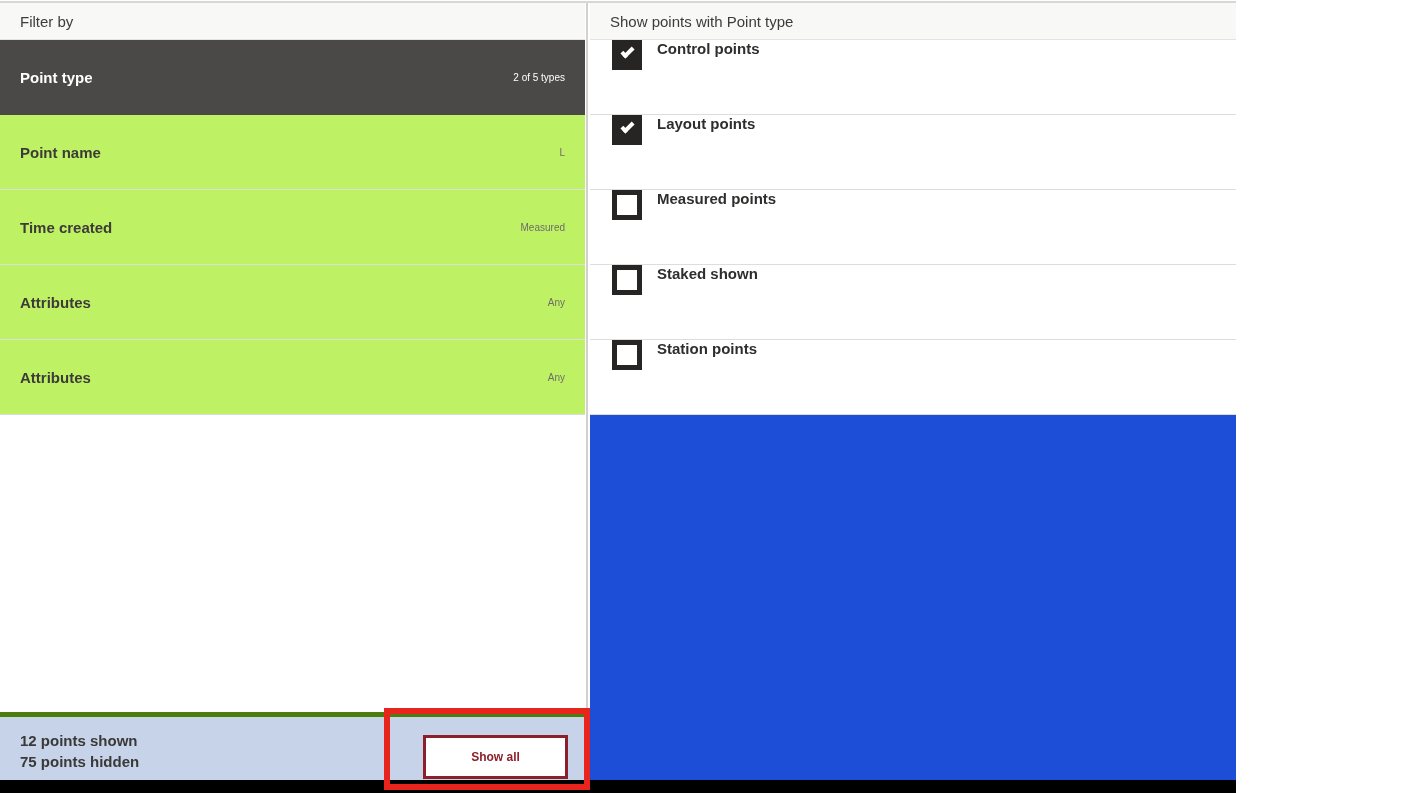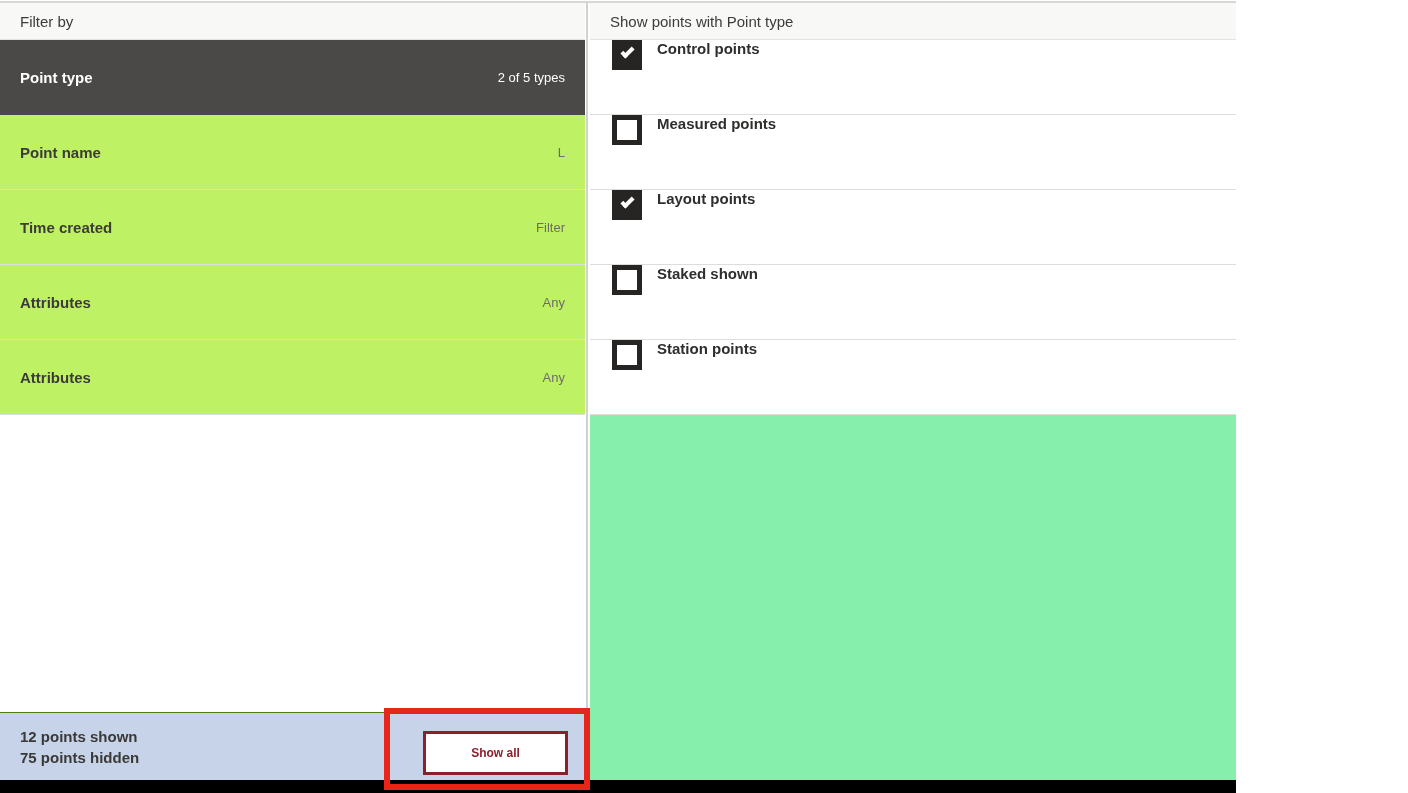--- a/index.html
+++ b/index.html
@@ -11,38 +11,38 @@
   .topline { position:absolute; left:0; top:1px; width:1392px; height:2px; background:#d7d7d5; }
 
   
   .left-panel { position:absolute; left:0; top:3px; width:585px; height:777px; background:#fff; }
   .panel-header { height:37px; background:#f8f8f7; border-bottom:1px solid #e3e3e1;
                   display:flex; align-items:center; padding:0 20px;
                   font-size:15px; color:#3e3c3b; }
   .frow { height:75px; display:flex; align-items:center; justify-content:space-between;
           padding:0 20px; background:#bef264; border-bottom:1px solid #dddddb; cursor:pointer; }
   .frow .flabel { font-weight:bold; font-size:15px; color:#3d3b3a; }
-  .frow .fvalue { font-size:13px; color:#6e6c6a; }
+  .frow .fvalue { font-size:10px; color:#6e6c6a; }
   .frow.selected { background:#4b4948; border-bottom-color:#4b4948; }
   .frow.selected .flabel, .frow.selected .fvalue { color:#fff; }
 
   .count-bar { position:absolute; left:0; bottom:0; width:585px; height:68px;
-               background:#c6d3e9; border-top:1px solid #4d7c0f; }
+               background:#c6d3e9; border-top:5px solid #4d7c0f; }
   .counts { position:absolute; left:20px; top:13px; }
   .counts div { font-size:15px; font-weight:bold; color:#3a3938; line-height:21px; }
   .show-all { position:absolute; left:423px; top:18px; width:145px; height:44px;
               background:#fff; border:3px solid #8d1f2b; color:#8d1f2b;
               font-family:inherit; font-size:12px; font-weight:bold; cursor:pointer;
               display:flex; align-items:center; justify-content:center; }
 
   
   .vdivider { position:absolute; left:586px; top:3px; width:2px; height:777px; background:#d2d1cf; }
 
   
-  .right-panel { position:absolute; left:590px; top:3px; width:720px; height:777px; background:#86efac; }
+  .right-panel { position:absolute; left:590px; top:3px; width:720px; height:777px; background:#1d4ed8; }
   .crow { height:75px; display:flex; padding:0 22px;
           border-bottom:1px solid #dddddb; background:#fff; cursor:pointer; }
   .checkbox { width:30px; height:30px; border:5px solid #262524; background:#fff;
               position:relative; flex:0 0 auto; }
   .checkbox.checked { background:#262524; }
   .checkbox .tick { display:none; position:absolute; left:4px; top:3px; width:13px; height:7px;
                     border-left:4px solid #fff; border-bottom:4px solid #fff;
                     transform:rotate(-45deg); }
   .checkbox.checked .tick { display:block; }
   .clabel { margin-left:15px; font-size:15px; font-weight:bold; color:#2f2e2d; }
@@ -85,21 +85,21 @@
     <div class="frow selected">
       <span class="flabel">Point type</span>
       <span class="fvalue">2 of 5 types</span>
     </div>
     <div class="frow">
       <span class="flabel">Point name</span>
       <span class="fvalue">L</span>
     </div>
     <div class="frow">
       <span class="flabel">Time created</span>
-      <span class="fvalue">Filter</span>
+      <span class="fvalue">Measured</span>
     </div>
     <div class="frow">
       <span class="flabel">Attributes</span>
       <span class="fvalue">Any</span>
     </div>
     <div class="frow">
       <span class="flabel">Attributes</span>
       <span class="fvalue">Any</span>
     </div>
 
@@ -119,28 +119,28 @@
       <span>Show points with Point type</span>
     </header>
 
     <div class="crow">
       <span class="checkbox checked">
           <span class="tick"></span>
         </span>
       <span class="clabel">Control points</span>
     </div>
     <div class="crow">
-      <span class="checkbox"></span>
-      <span class="clabel">Measured points</span>
-    </div>
-    <div class="crow">
       <span class="checkbox checked">
           <span class="tick"></span>
         </span>
       <span class="clabel">Layout points</span>
+    </div>
+    <div class="crow">
+      <span class="checkbox"></span>
+      <span class="clabel">Measured points</span>
     </div>
     <div class="crow">
       <span class="checkbox"></span>
       <span class="clabel">Staked shown</span>
     </div>
     <div class="crow">
       <span class="checkbox"></span>
       <span class="clabel">Station points</span>
     </div>
   </section>

